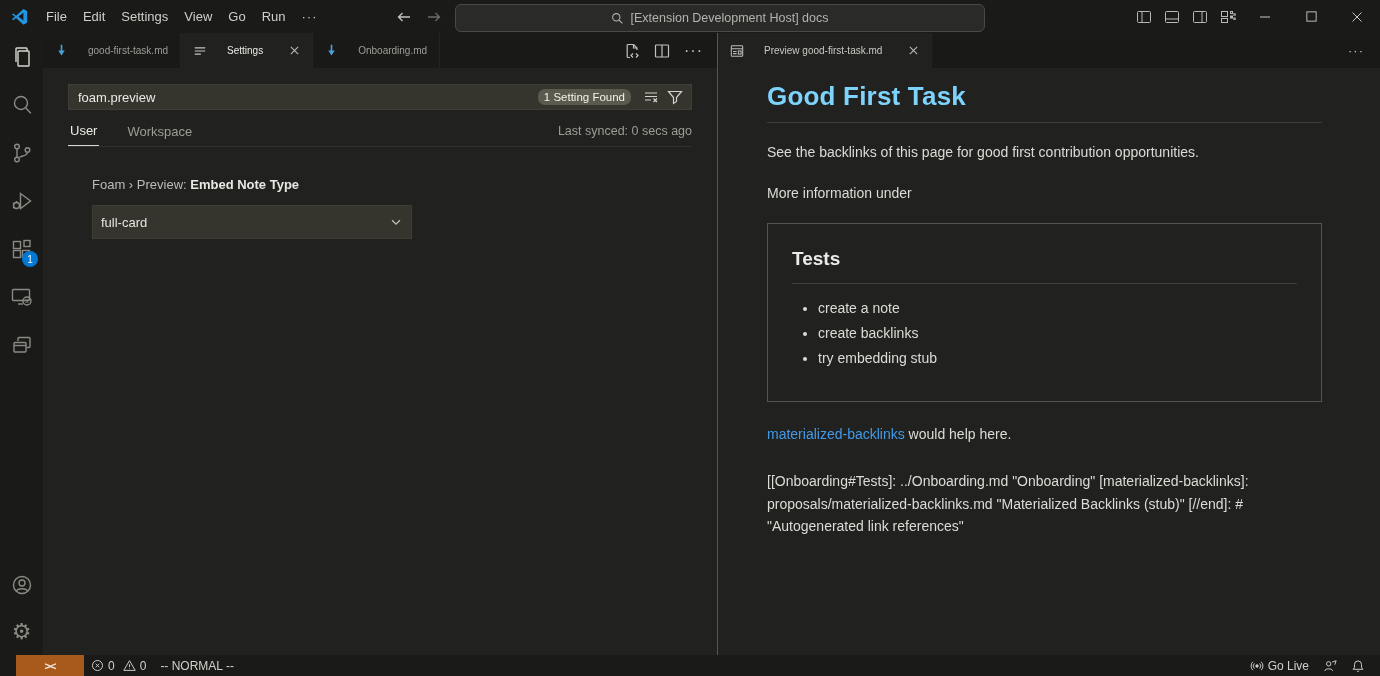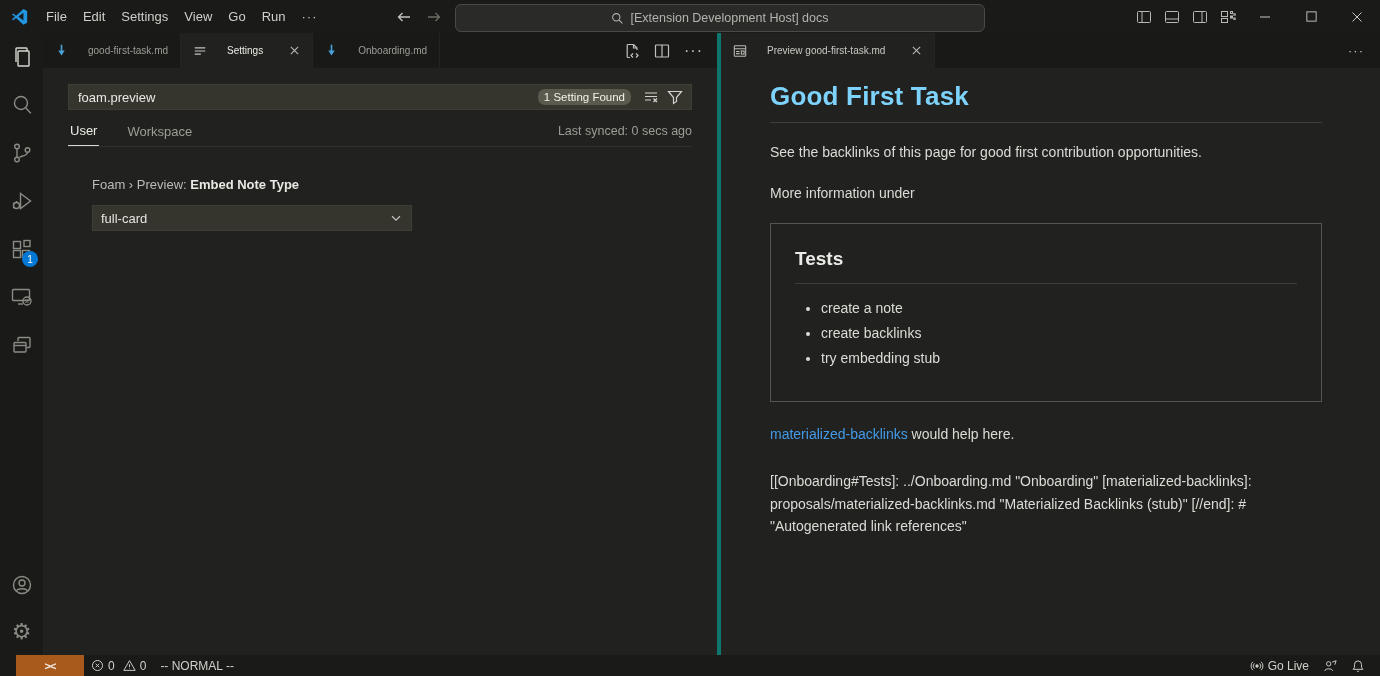--- a/index.html
+++ b/index.html
@@ -28,21 +28,21 @@
     color:#8b8b85; position:relative; }
   .act-icon.active { color:#d7d7d1; }
   .act-badge { position:absolute; right:5px; bottom:6px; min-width:16px; height:16px; border-radius:50%;
     background:#0078d4; color:#fff; font-size:10px; display:flex; align-items:center; justify-content:center; }
   .act-bottom { margin-top:auto; }
   .gear-glyph { font-size:22px; line-height:1; }
 
   
   #left-group  { position:absolute; left:43px;  top:33px; width:674px; height:622px; background:#21211f; }
   #right-group { position:absolute; left:717px; top:33px; width:663px; height:622px; background:#21211f;
-    border-left:4px solid #0f766e; }
+    border-left:1px solid #0f766e; }
   .tabstrip { height:35px; background:#191917; display:flex; align-items:stretch; }
   .tab { display:flex; align-items:center; gap:20px; padding:0 12px; font-size:10px; color:#9d9d97;
     background:#191917; border-right:1px solid #242422; cursor:default; white-space:nowrap; }
   .tab.active { background:#21211f; color:#ecece6; }
   .tab .close { color:#b9b9b3; margin-left:6px; display:flex; }
   .tab-spacer { flex:1; }
   .editor-actions { display:flex; align-items:center; gap:14px; padding-right:14px; color:#c3c3bd; }
   .corner-more { display:flex; align-items:center; padding-right:16px; color:#c3c3bd; letter-spacing:1px; font-size:13px; }
 
   
@@ -56,21 +56,21 @@
   .scope-row { margin-top:13px; display:flex; align-items:center; border-bottom:1px solid #30302c;
     font-size:13px; color:#9d9d97;gap:8px; }
   .scope-tab { padding:0 2px 7px 2px; margin-right:18px; }
   .scope-tab.active { color:#ececе6; color:#ececе6; color:#ecece6; border-bottom:1px solid #d9d9d3; }
   .scope-spacer { flex:1; }
   .last-synced { font-size:12.5px; color:#9d9d97; padding-bottom:7px; }
   .setting-item { margin:30px 0 0 24px; }
   .setting-label { font-size:13px; color:#bcbcb6; }
   .setting-label b { color:#e9e9e3; font-weight:700; }
   .setting-select { margin-top:13px; width:320px; height:26px; background:#35352d; border:1px solid #3e3e36;
-    display:flex; align-items:center; padding:8px 8px; font-size:13px; color:#e6e6e0; }
+    display:flex; align-items:center; padding:16px 8px; font-size:13px; color:#e6e6e0; }
   .setting-select .sel-spacer { flex:1; }
 
   
   .preview-content { padding:13px 58px 0 49px; color:#dcdcd6; font-size:14px; }
   .preview-content h1 { font-size:26px; font-weight:600; color:#7dd3fc; letter-spacing:.2px;
     padding-bottom:10px; border-bottom:1px solid #3f3f3a; }
   .p1 { margin-top:21px; }
   .p2 { margin-top:25px; }
   .note-card { margin-top:22px; border:1px solid #55554f; padding:24px 24px 26px 24px; }
   .note-card h2 { font-size:19px; font-weight:600; color:#eaeae6; padding-bottom:13px;

